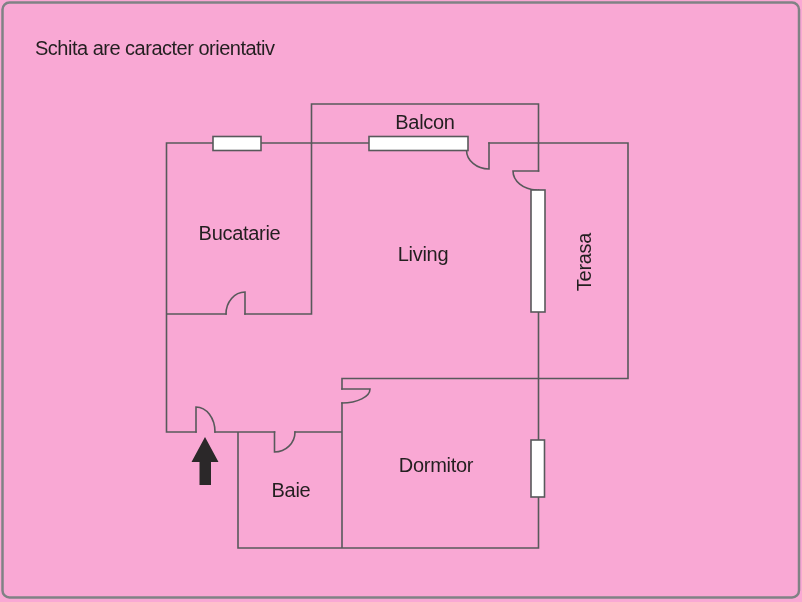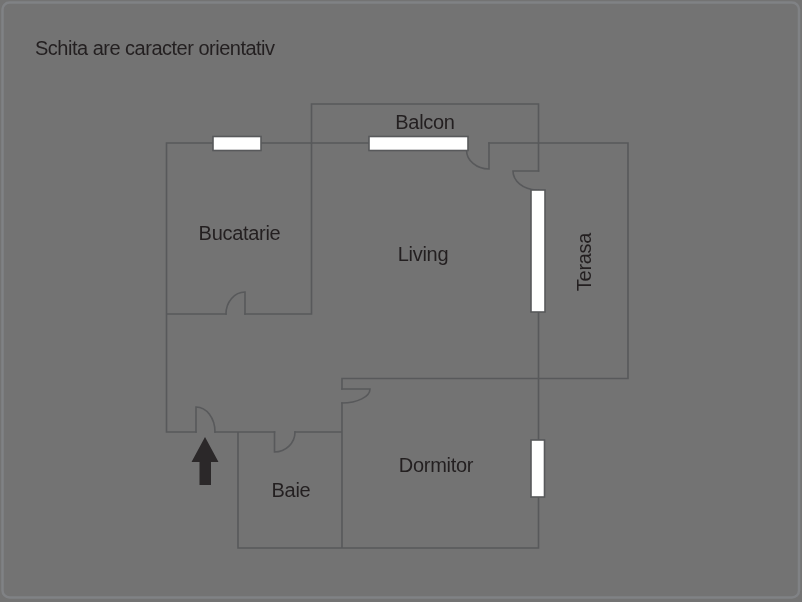--- a/index.html
+++ b/index.html
@@ -5,21 +5,21 @@
   html, body {
     margin: 0;
     padding: 0;
     background: #ffffff;
     font-family: "Liberation Sans", sans-serif;
   }
   .canvas {
     position: relative;
     width: 802px;
     height: 602px;
-    background: #737373;
+    background: #f9a8d4;
     overflow: hidden;
   }
   svg { display: block; }
   text {
     font-family: "Liberation Sans", sans-serif;
     letter-spacing: -0.3px;
   }
   .title-text { letter-spacing: -0.5px; }
 </style>
 </head>

